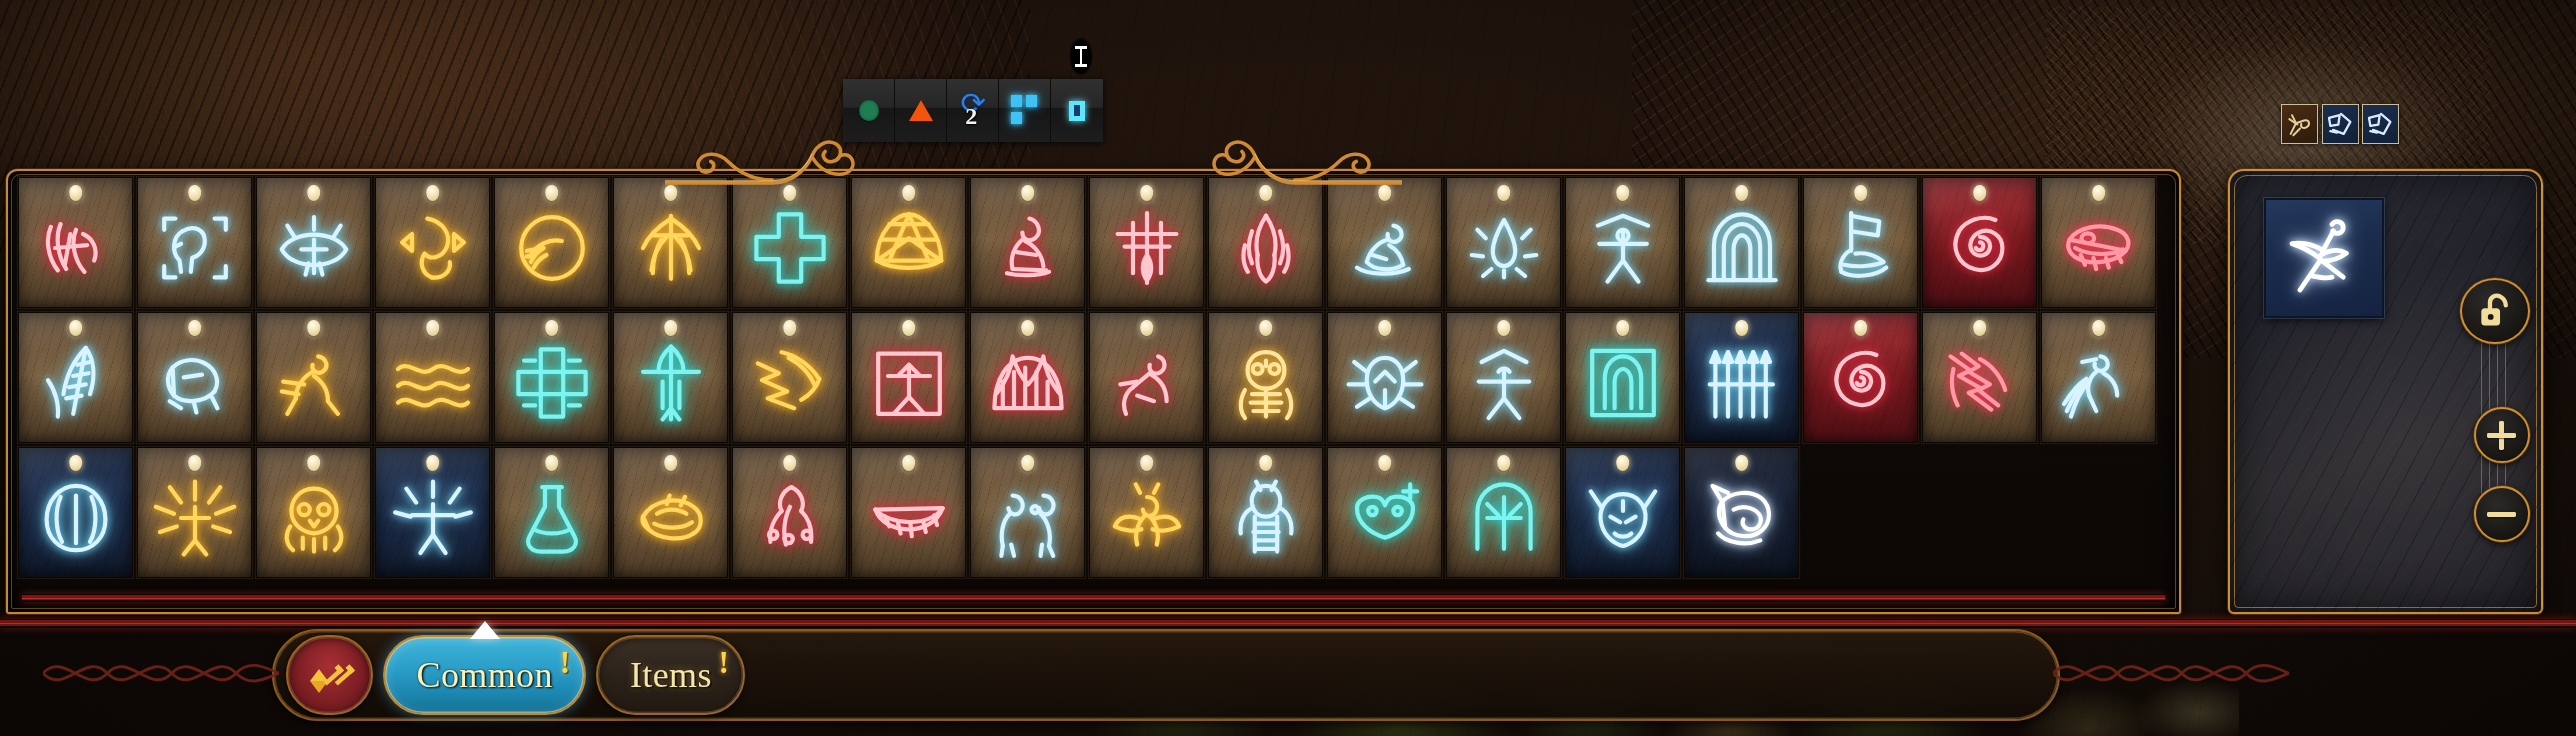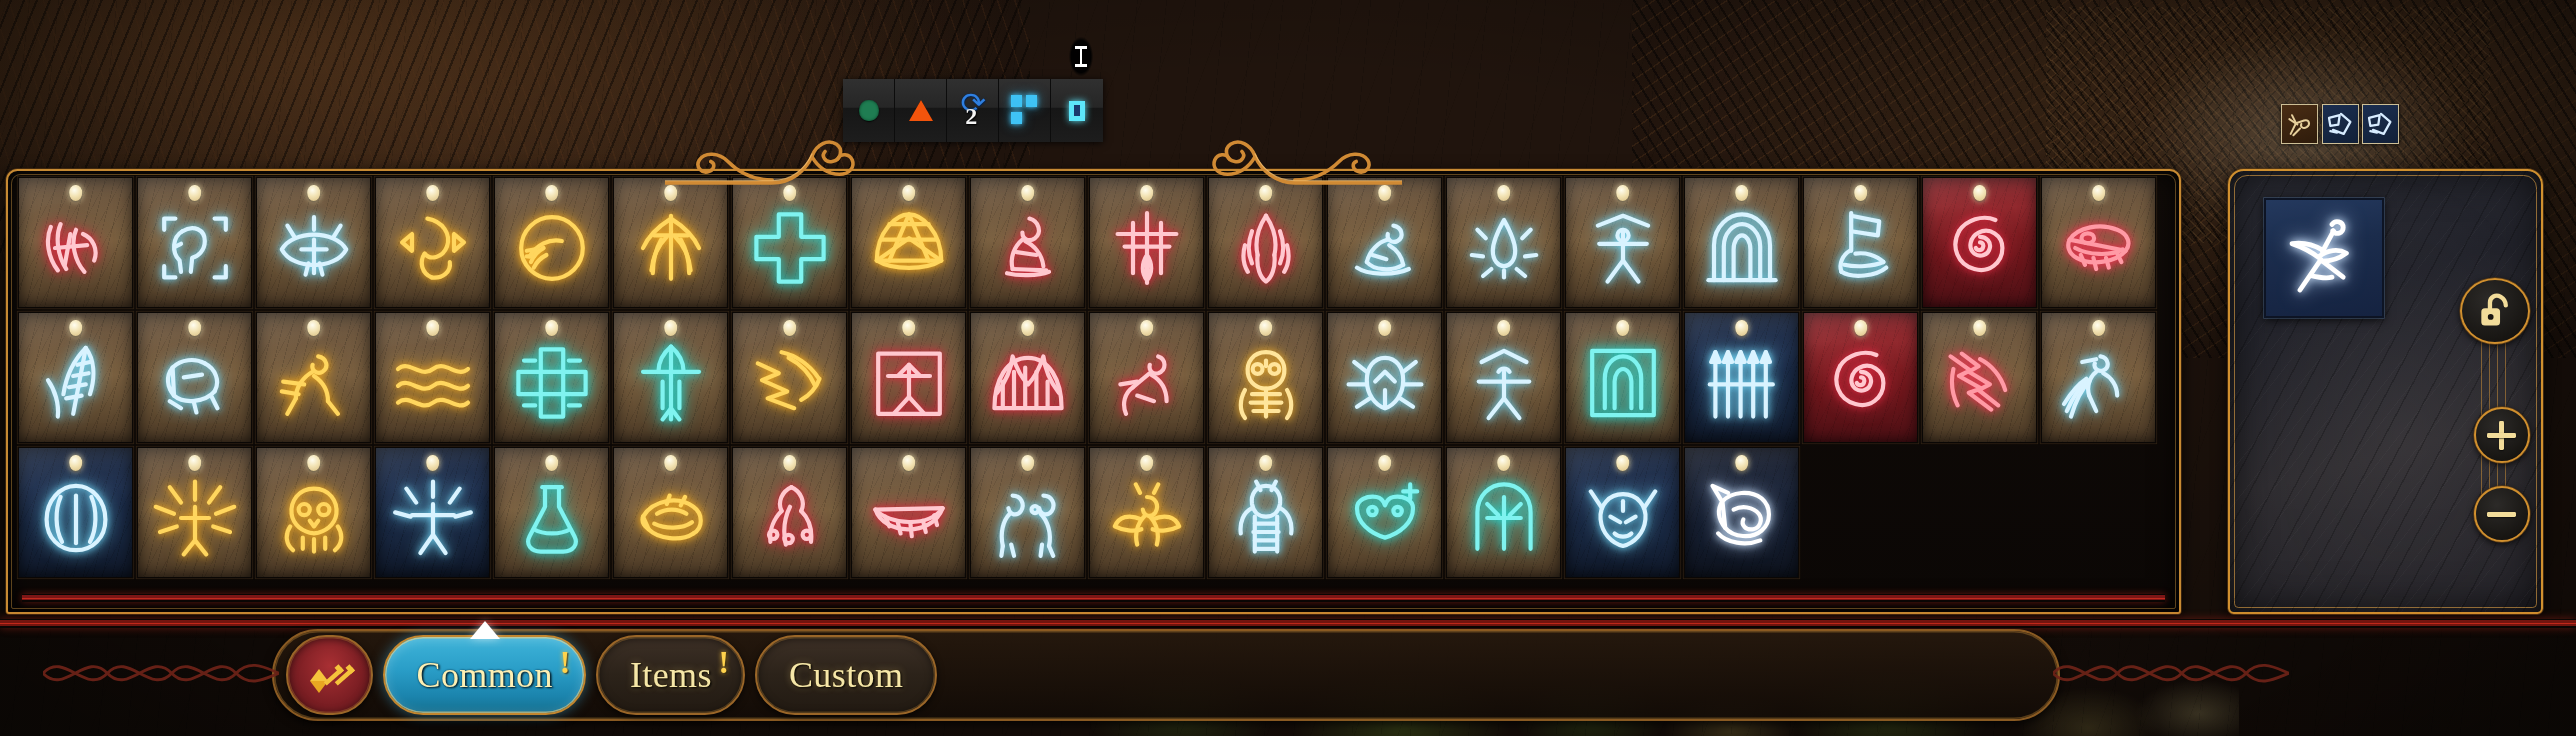--- a/index.html
+++ b/index.html
@@ -1221,18 +1221,15 @@
         <span class="tab-caret">
           <i></i>
         </span>
         <span class="label">Common</span>
         <span class="bang">!</span>
       </div>
       <div class="tab">
         <span class="label">Items</span>
         <span class="bang">!</span>
       </div>
-      <div class="tab">
-        <span class="label">Custom</span>
-      </div>
     </div>
 </div>
 
 
 </body></html>

